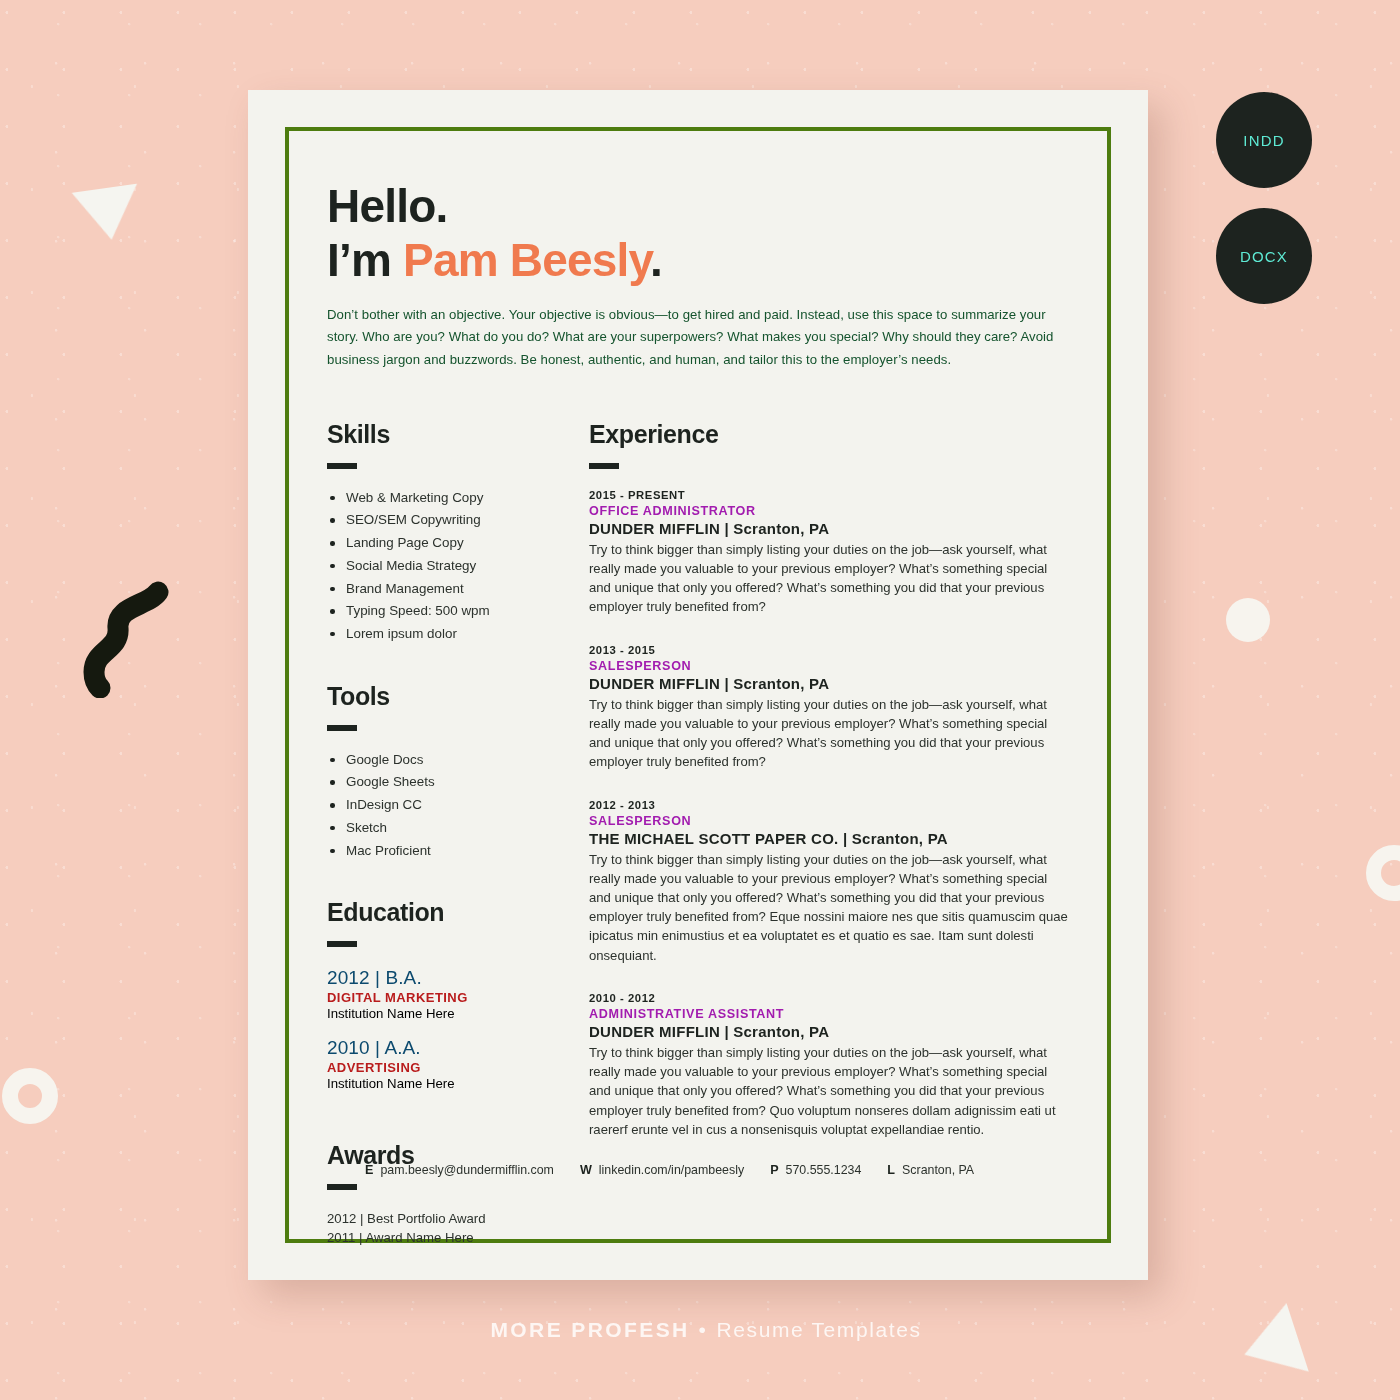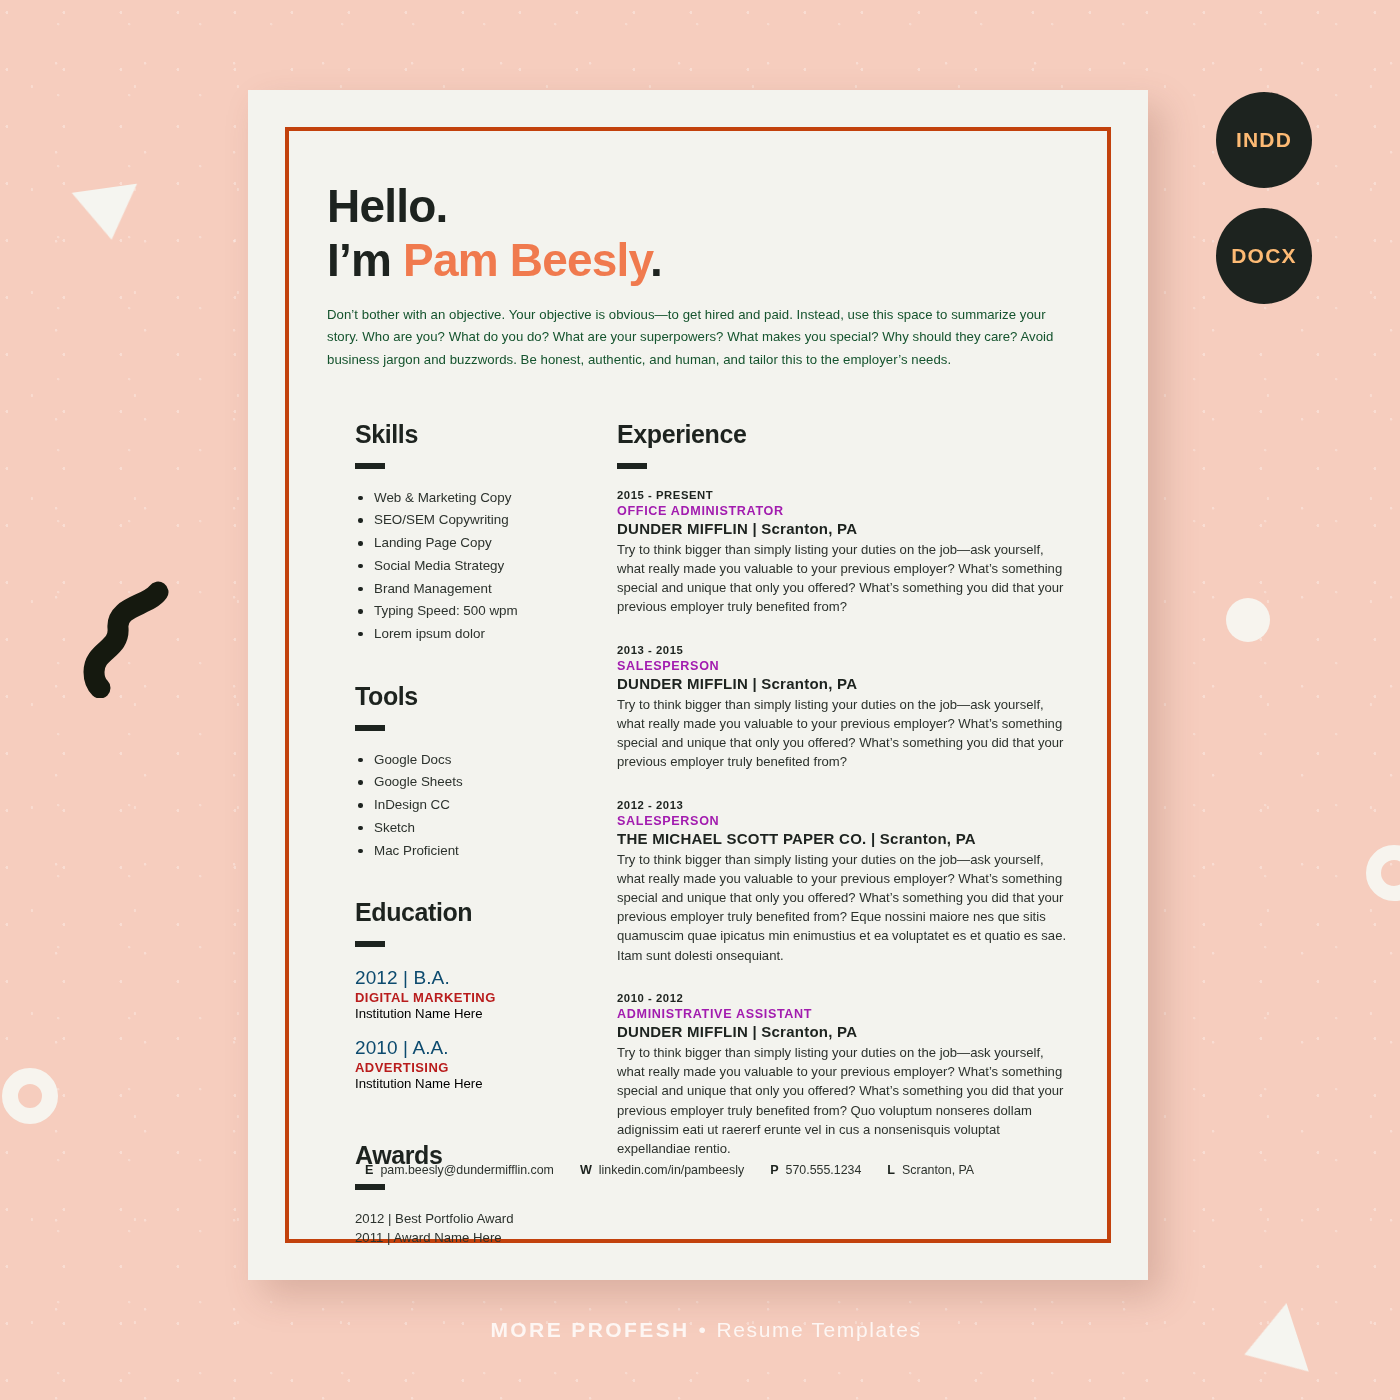--- a/index.html
+++ b/index.html
@@ -79,47 +79,47 @@
     position: absolute;
     left: 1216px;
     top: 92px;
     width: 180px;
   }
   .badge {
     width: 96px;
     height: 96px;
     border-radius: 50%;
     background: #1d231f;
-    color: #fdba74;
+    color: #5eead4;
     display: flex;
     align-items: center;
     justify-content: center;
-    font-size: 21px;
-    font-weight: bold;
+    font-size: 15px;
+    font-weight: normal;
     letter-spacing: 1.2px;
     margin-bottom: 20px;
   }
 
   
   #page {
     position: absolute;
     left: 248px;
     top: 90px;
     width: 900px;
     height: 1190px;
     background: #f3f3ee;
     box-shadow: 14px 16px 34px rgba(120, 70, 55, 0.22);
   }
   #page-inner {
     position: absolute;
     left: 37px;
     top: 37px;
     right: 37px;
     bottom: 37px;
-    border: 4px solid #c2410c;
+    border: 4px solid #4d7c0f;
     box-sizing: border-box;
   }
   #content {
     position: absolute;
     left: 38px;
     top: 48px;
     right: 38px;
     bottom: 24px;
   }
 
@@ -148,21 +148,20 @@
     color: #14532d;
     max-width: 760px;
     margin: 0;
     letter-spacing: 0.05px;
   }
 
   
   .columns {
     display: flex;
     margin-top: 48px;
-    margin-left: 28px;
   }
   .col-left { width: 258px; flex: 0 0 258px; }
   .col-right { flex: 1; padding-left: 4px; }
 
   h2.sec {
     font-size: 25px;
     font-weight: bold;
     color: #1d231f;
     margin: 0 0 14px 0;
     letter-spacing: -0.4px;

